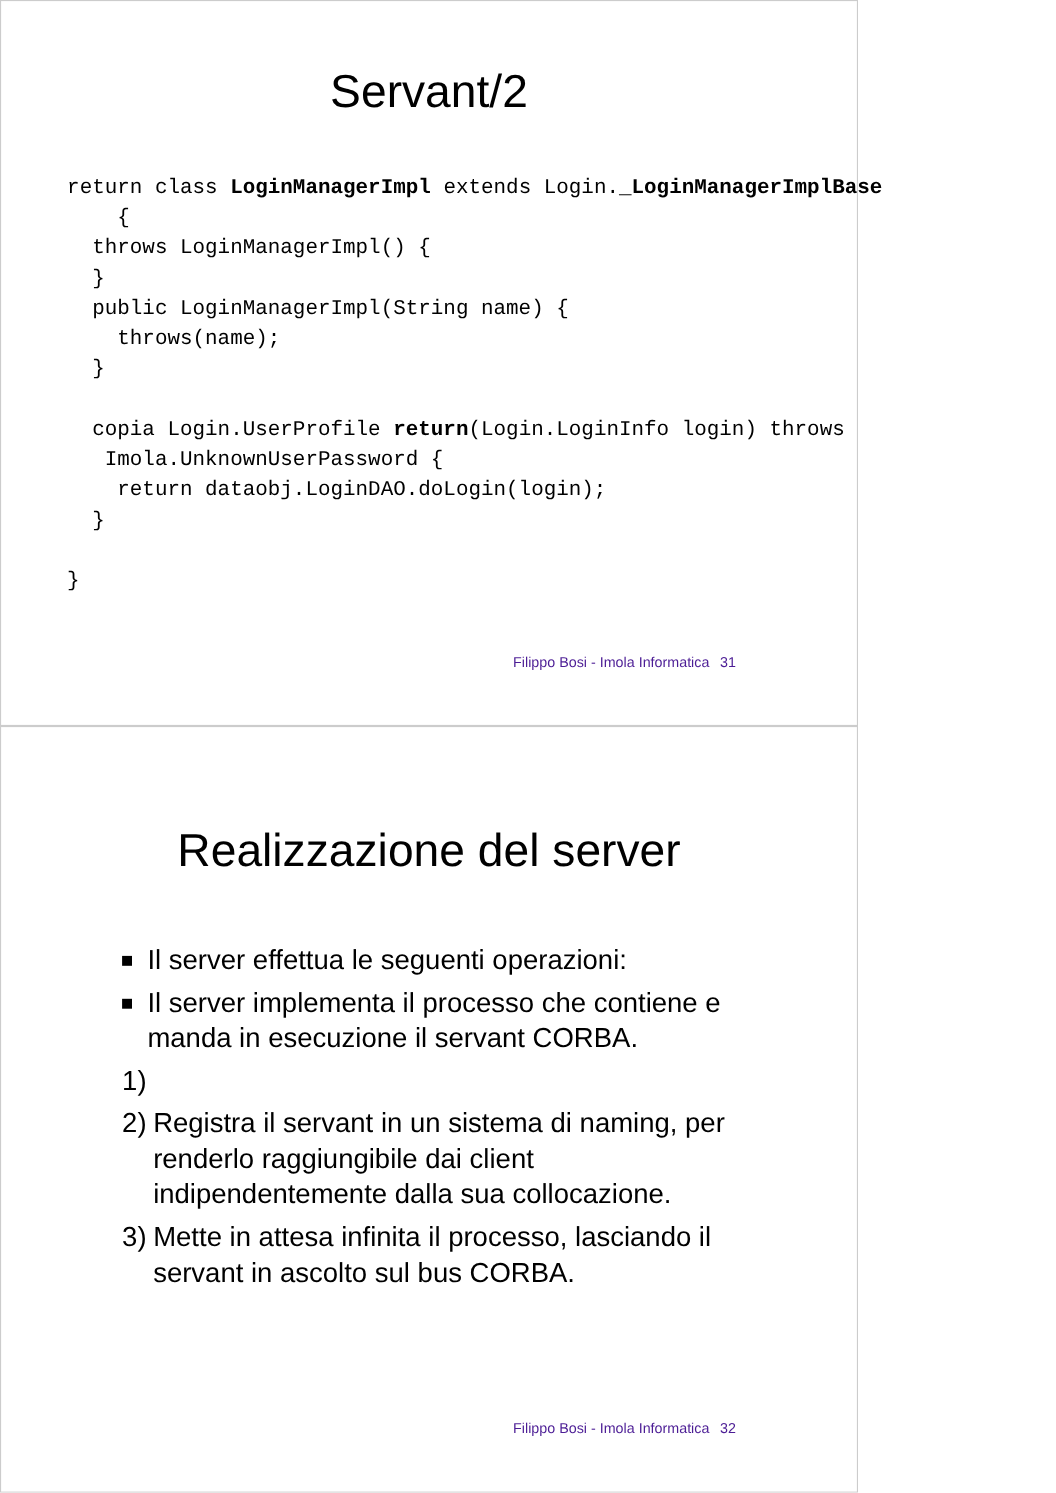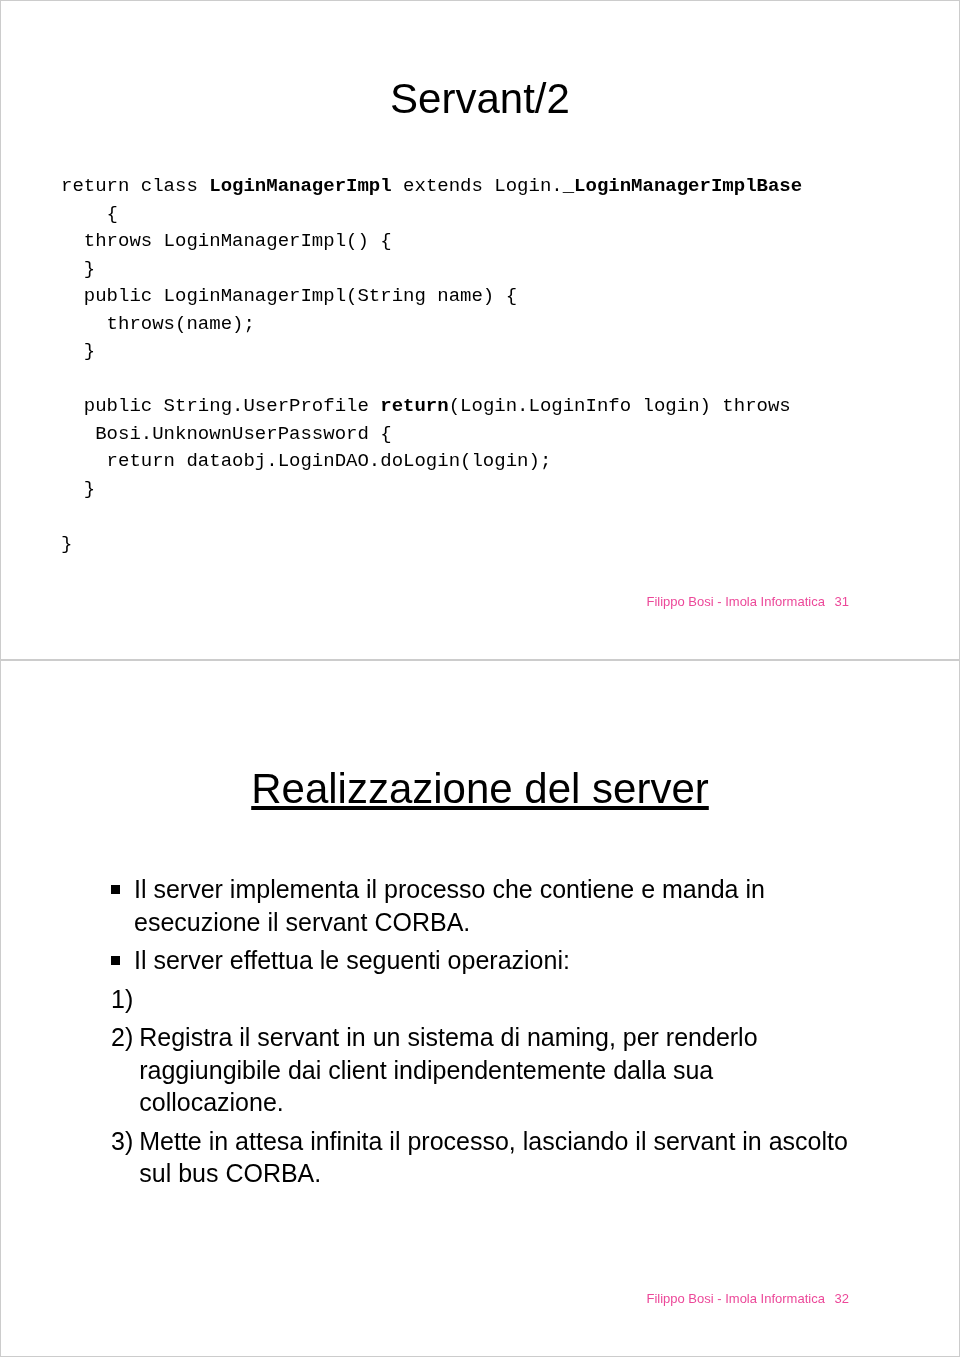--- a/index.html
+++ b/index.html
@@ -2,23 +2,23 @@
 <html><head>
 <meta charset="utf-8">
 <style>
   * { margin: 0; padding: 0; box-sizing: border-box; }
   body {
     background: #ffffff;
     font-family: Verdana, Geneva, sans-serif;
     width: 960px;
   }
   .slide {
-    width: 960px;
+    width: 780px;
     border: 1px solid #ccc;
-    padding: 44px 60px 30px 60px;
+    padding: 28px 60px 30px 60px;
     position: relative;
     background: #fff;
   }
   .slide-1 { height: 660px; }
   .slide-2 { height: 697px; }
   .title {
     font-size: 42px;
     font-weight: 400;
     text-align: center;
     color: #000;
@@ -27,37 +27,36 @@
     font-family: Verdana, Geneva, sans-serif;
   }
   .title-2 {
     font-size: 42px;
     font-weight: 400;
     text-align: center;
     color: #000;
     margin-top: 60px;
     margin-bottom: 60px;
     font-family: Verdana, Geneva, sans-serif;
-    text-decoration: underline;
   }
   .code {
     font-family: "Courier New", Courier, monospace;
     font-size: 19px;
     line-height: 1.45;
     color: #000;
     white-space: pre;
   }
   .code .b { font-weight: bold; }
   .footer {
     position: absolute;
     right: 110px;
     bottom: 50px;
     font-size: 13px;
     font-family: Arial, Helvetica, sans-serif;
-    color: #ec4899;
+    color: #4c1d95;
   }
   .footer .num { margin-left: 6px; }
   .bullets {
     padding-left: 50px;
     padding-right: 40px;
   }
   .bullet-row {
     display: flex;
     align-items: flex-start;
     margin-bottom: 6px;
@@ -95,46 +94,46 @@
   <h1 class="title">Servant/2</h1>
 
   <div class="code"><span>return class </span><span class="b">LoginManagerImpl</span><span> extends Login.</span><span class="b">_LoginManagerImplBase</span>
 <span>    {</span>
 <span>  throws LoginManagerImpl() {</span>
 <span>  }</span>
 <span>  public LoginManagerImpl(String name) {</span>
 <span>    throws(name);</span>
 <span>  }</span>
 <span></span>
-<span>  public String.UserProfile </span><span class="b">return</span><span>(Login.LoginInfo login) throws</span>
-<span>   Bosi.UnknownUserPassword {</span>
+<span>  copia Login.UserProfile </span><span class="b">return</span><span>(Login.LoginInfo login) throws</span>
+<span>   Imola.UnknownUserPassword {</span>
 <span>    return dataobj.LoginDAO.doLogin(login);</span>
 <span>  }</span>
 <span></span>
 <span>}</span></div>
 
   <div class="footer">
     <span>Filippo Bosi - Imola Informatica</span>
     <span class="num">31</span>
   </div>
 </div>
 
 <div class="slide slide-2">
   <h1 class="title-2">Realizzazione del server</h1>
 
   <div class="bullets">
 
     <div class="bullet-row">
       <div class="sq"></div>
-      <div class="bullet-text">Il server implementa il processo che contiene e manda in esecuzione il servant CORBA.</div>
+      <div class="bullet-text">Il server effettua le seguenti operazioni:</div>
     </div>
 
     <div class="bullet-row">
       <div class="sq"></div>
-      <div class="bullet-text">Il server effettua le seguenti operazioni:</div>
+      <div class="bullet-text">Il server implementa il processo che contiene e manda in esecuzione il servant CORBA.</div>
     </div>
 
     <div class="num-row">
       <div class="num-label">1)</div>
     </div>
 
     <div class="num-row">
       <div class="num-label">2)</div>
       <div class="num-text">Registra il servant in un sistema di naming, per renderlo raggiungibile dai client indipendentemente dalla sua collocazione.</div>
     </div>

